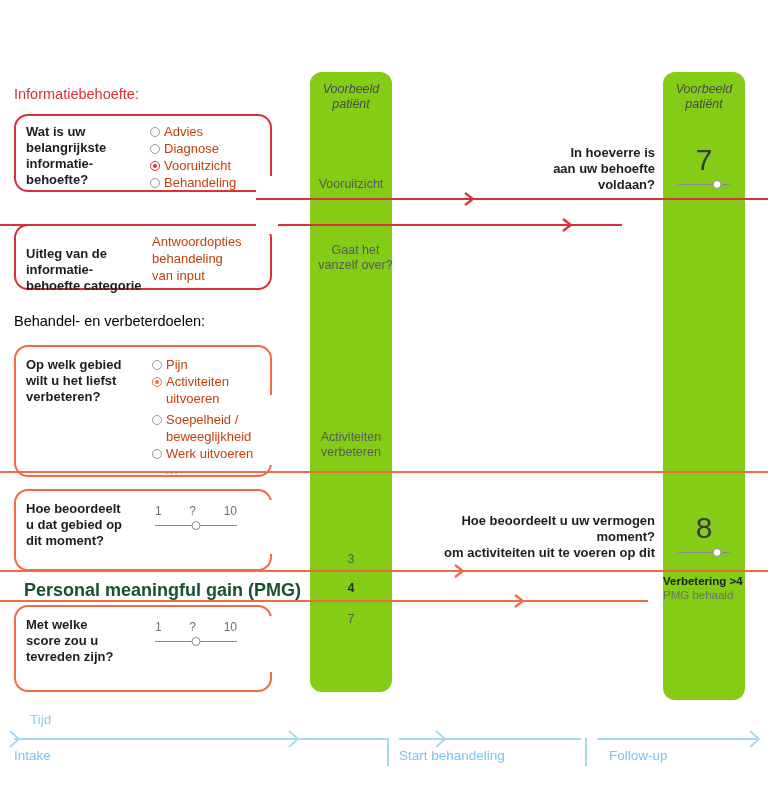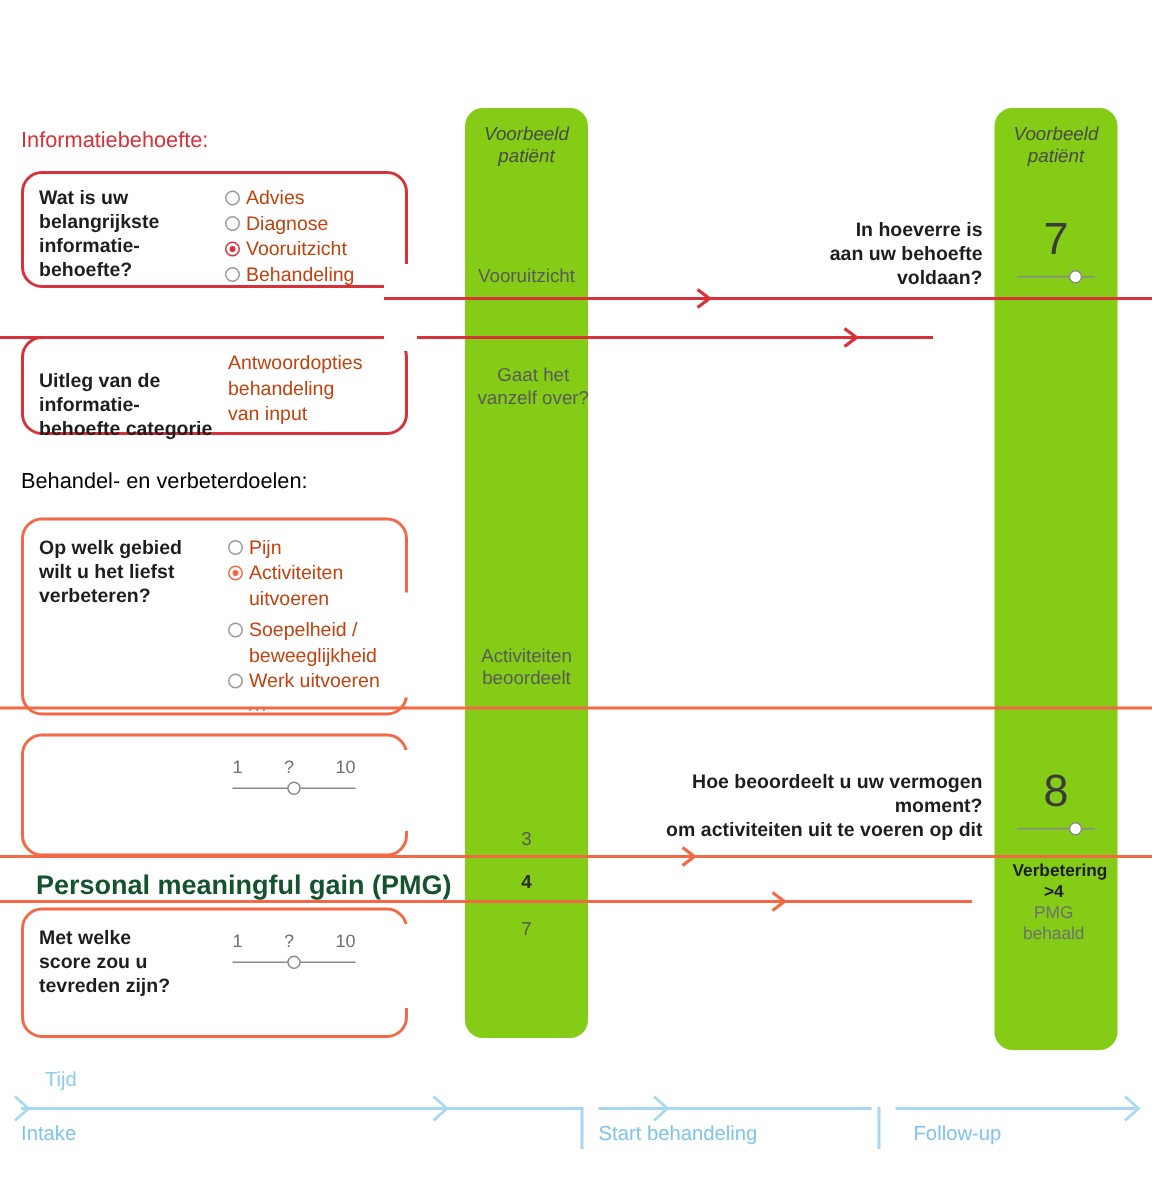--- a/index.html
+++ b/index.html
@@ -241,28 +241,33 @@
     </div>
     <div class="opt">
       <i class="radio"></i>
       <span class="t">Werk uitvoeren</span>
     </div>
   </div>
   <div class="abs ellipsis" style="left:165px; top:462px;">...</div>
 
   <div class="abs col-value" style="left:310px; top:430px; width:82px;">
     <div>Activiteiten</div>
-    <div>beoordeelt</div>
+    <div>verbeteren</div>
   </div>
 
   <div class="abs flow o" style="left:0px; top:471px; width:768px;"></div>
 
   <div class="abs card orange-card" style="left:14px; top:489px; width:258px; height:82px;"></div>
   <div class="abs card-mask" style="left:256px; top:500px; width:22px; height:54px;"></div>
 
+  <div class="abs q-label" style="left:26px; top:501px; width:118px;">
+    <div>Hoe beoordeelt</div>
+    <div>u dat gebied op</div>
+    <div>dit moment?</div>
+  </div>
   <div class="abs slider-wrap" style="left:155px; top:504px;">
     <div class="slider-ticks">
       <span>1</span>
       <span>?</span>
       <span>10</span>
     </div>
     <div class="slider-rail">
       <div class="slider-knob"></div>
     </div>
   </div>
@@ -282,21 +287,21 @@
   </div>
 
   <div class="abs flow o" style="left:0px; top:570px; width:768px;"></div>
   <svg class="abs chev" style="left:452px; top:562px;" width="18" height="18" viewBox="0 0 18 18">
     <path d="M3 3 L11 9 L3 15" fill="none" stroke="#f26a45" stroke-width="2.2"></path>
   </svg>
 
   <div class="abs pmg-label" style="left:24px; top:580px;">Personal meaningful gain (PMG)</div>
   <div class="abs col-value bold" style="left:310px; top:581px; width:82px;">4</div>
 
-  <div class="abs" style="left:648px; top:574px; width:82px; text-align:center;padding-left:27px;">
+  <div class="abs" style="left:663px; top:574px; width:82px; ">
     <div style="font-size:11.5px; font-weight:bold; color:#1d1d1d; line-height:14px;">Verbetering &gt;4</div>
     <div style="font-size:11.5px; color:#6f6f6f; line-height:14px;">PMG behaald</div>
   </div>
 
   <div class="abs card orange-card" style="left:14px; top:605px; width:258px; height:87px;"></div>
   <div class="abs card-mask" style="left:256px; top:616px; width:22px; height:56px;"></div>
 
   <div class="abs q-label" style="left:26px; top:617px; width:110px;">
     <div>Met welke</div>
     <div>score zou u</div>

